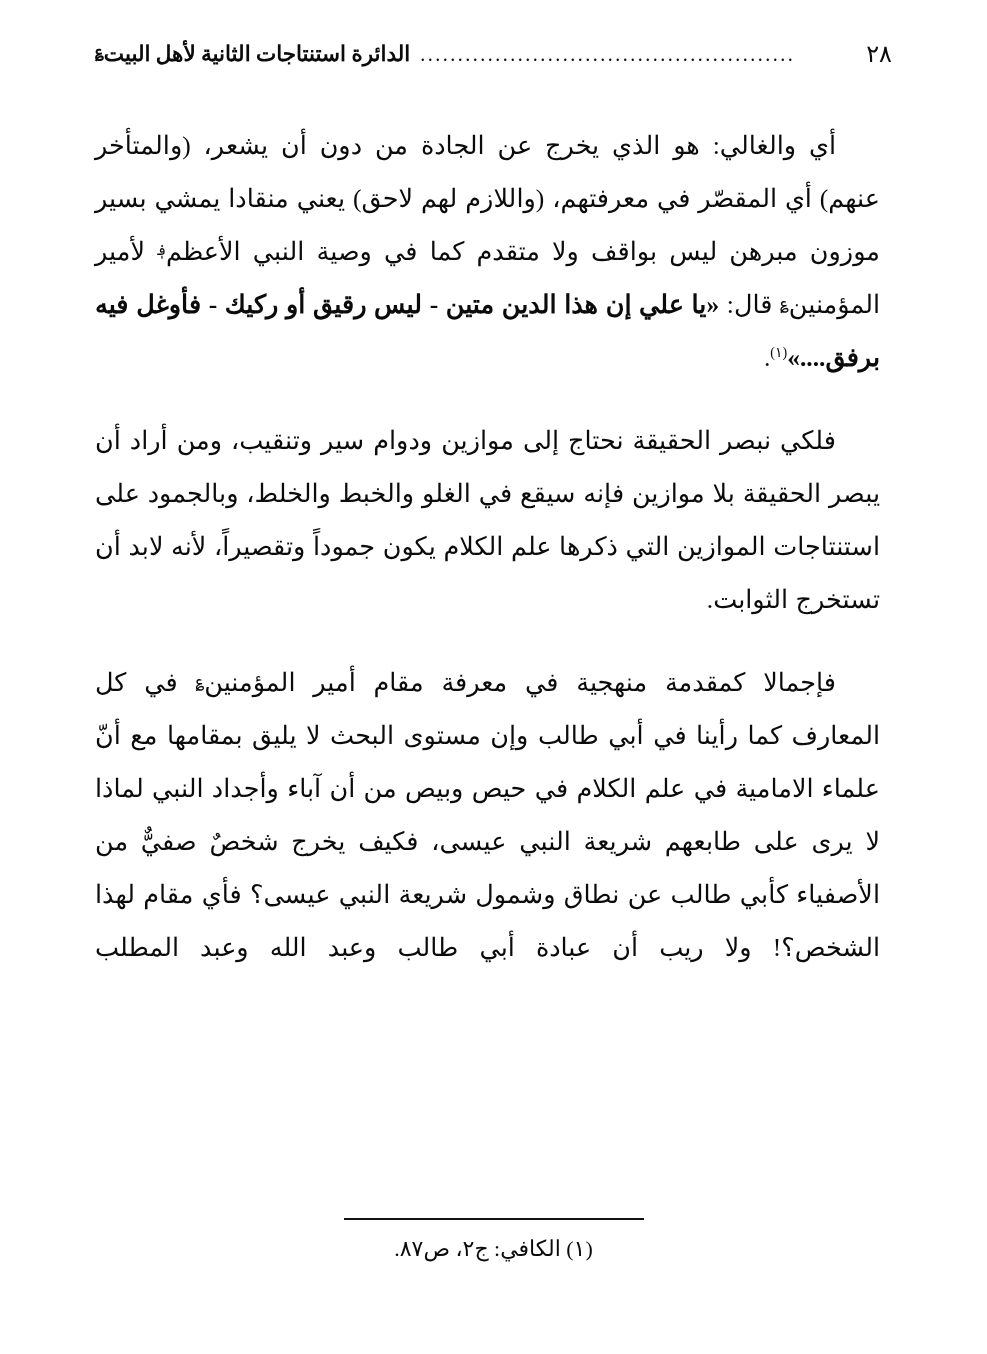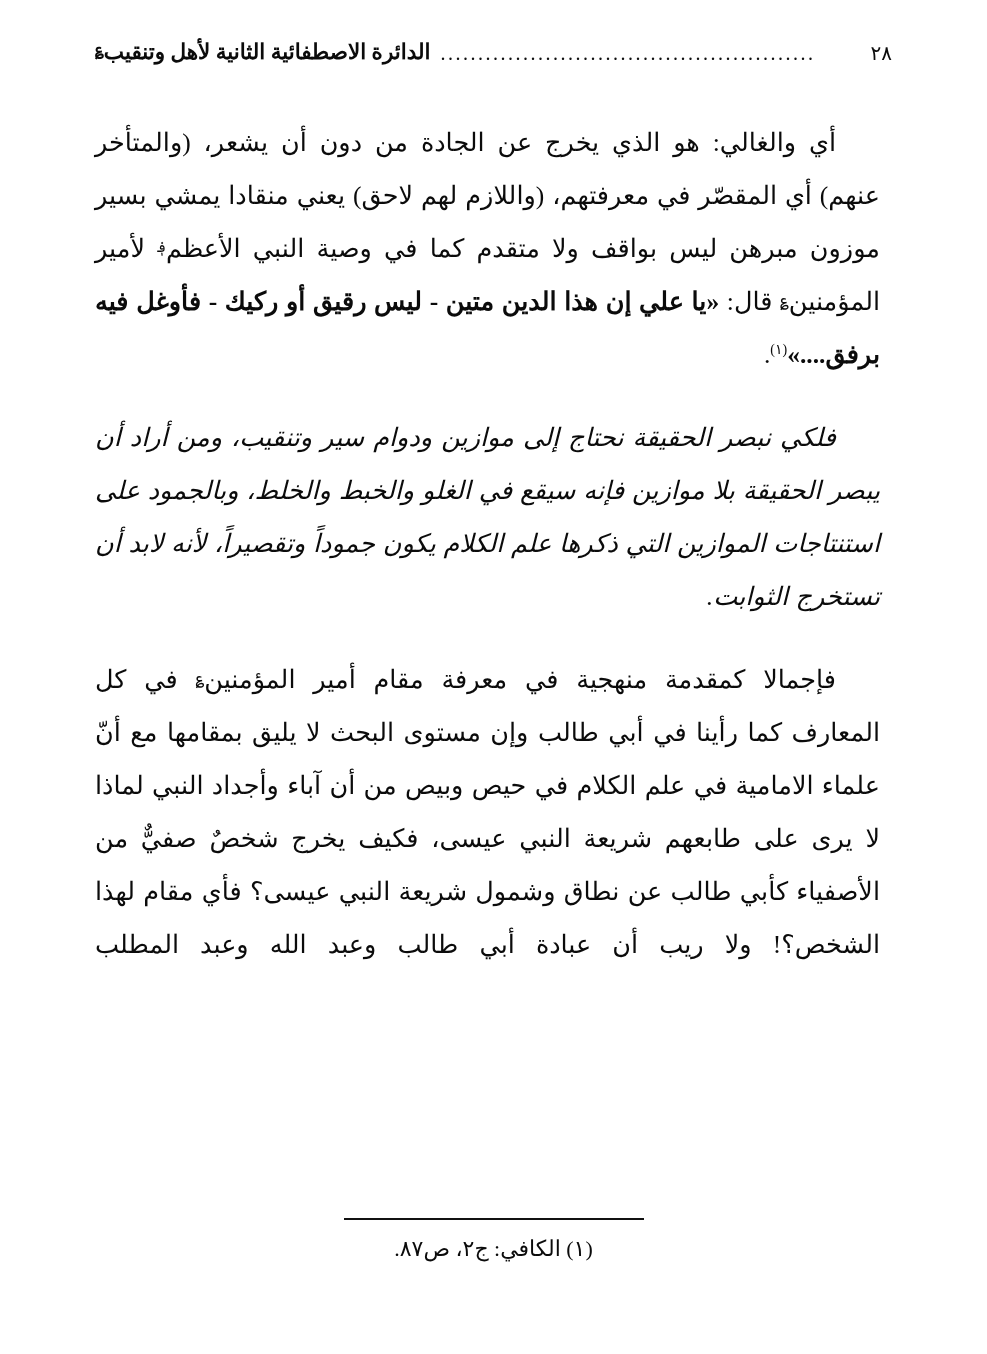--- a/index.html
+++ b/index.html
@@ -31,21 +31,21 @@
     display: flex;
     align-items: center;
     gap: 10px;
     direction: rtl;
     font-size: 21px;
     line-height: 1.2;
     white-space: nowrap;
     padding-bottom: 4px;
   }
   .header-page-number {
-    font-size: 20px;
+    font-size: 24px;
     letter-spacing: 1px;
     padding-left: 6px;
     text-align: right;
   }
   .header-dots {
     flex: 1 1 auto;
     overflow: hidden;
     letter-spacing: 2.5px;
     font-size: 20px;
     color: #111;
@@ -78,21 +78,20 @@
     text-align-last: justify;
     word-spacing: 1px;
   }
   p.para.indent::before {
     content: "";
     display: inline-block;
     width: 44px;
   }
   p.para.last-center {
     text-align-last: right;
-    font-style: italic;
   }
   .bold-quote {
     font-weight: 700;
   }
   sup.fn {
     font-size: 14px;
     vertical-align: super;
     font-weight: 400;
   }
 
@@ -118,21 +117,21 @@
 </style>
 </head>
 <body>
 
 <div class="page">
   <div class="content">
 
     <div class="header">
       <span class="header-page-number">٢٨</span>
       <span class="header-dots">..................................................</span>
-      <span class="header-title"><span>الدائرة الاصطفائية الثانية لأهل وتنقيب</span><span class="sym-sm">؏</span></span>
+      <span class="header-title"><span>الدائرة استنتاجات الثانية لأهل البيت</span><span class="sym-sm">؏</span></span>
     </div>
 
     <div class="body-text">
 
       <p class="para indent"><span>أي والغالي: هو الذي يخرج عن الجادة من دون أن يشعر، (والمتأخر عنهم) أي المقصّر في معرفتهم، (واللازم لهم لاحق) يعني منقادا يمشي بسير موزون مبرهن ليس بواقف ولا متقدم كما في وصية النبي الأعظم</span><span class="sym-sm">؋</span><span> لأمير المؤمنين</span><span class="sym-sm">؏</span><span> قال: </span><span class="bold-quote">«يا علي إن هذا الدين متين - ليس رقيق أو ركيك - فأوغل فيه برفق....»</span><sup class="fn">(١)</sup><span>.</span></p>
 
       <p class="para indent last-center">فلكي نبصر الحقيقة نحتاج إلى موازين ودوام سير وتنقيب، ومن أراد أن يبصر الحقيقة بلا موازين فإنه سيقع في الغلو والخبط والخلط، وبالجمود على استنتاجات الموازين التي ذكرها علم الكلام يكون جموداً وتقصيراً، لأنه لابد أن تستخرج الثوابت.</p>
 
       <p class="para indent"><span>فإجمالا كمقدمة منهجية في معرفة مقام أمير المؤمنين</span><span class="sym-sm">؏</span><span> في كل المعارف كما رأينا في أبي طالب وإن مستوى البحث لا يليق بمقامها مع أنّ علماء الامامية في علم الكلام في حيص وبيص من أن آباء وأجداد النبي لماذا لا يرى على طابعهم شريعة النبي عيسى، فكيف يخرج شخصٌ صفيٌّ من الأصفياء كأبي طالب عن نطاق وشمول شريعة النبي عيسى؟ فأي مقام لهذا الشخص؟! ولا ريب أن عبادة أبي طالب وعبد الله وعبد المطلب</span></p>
 

